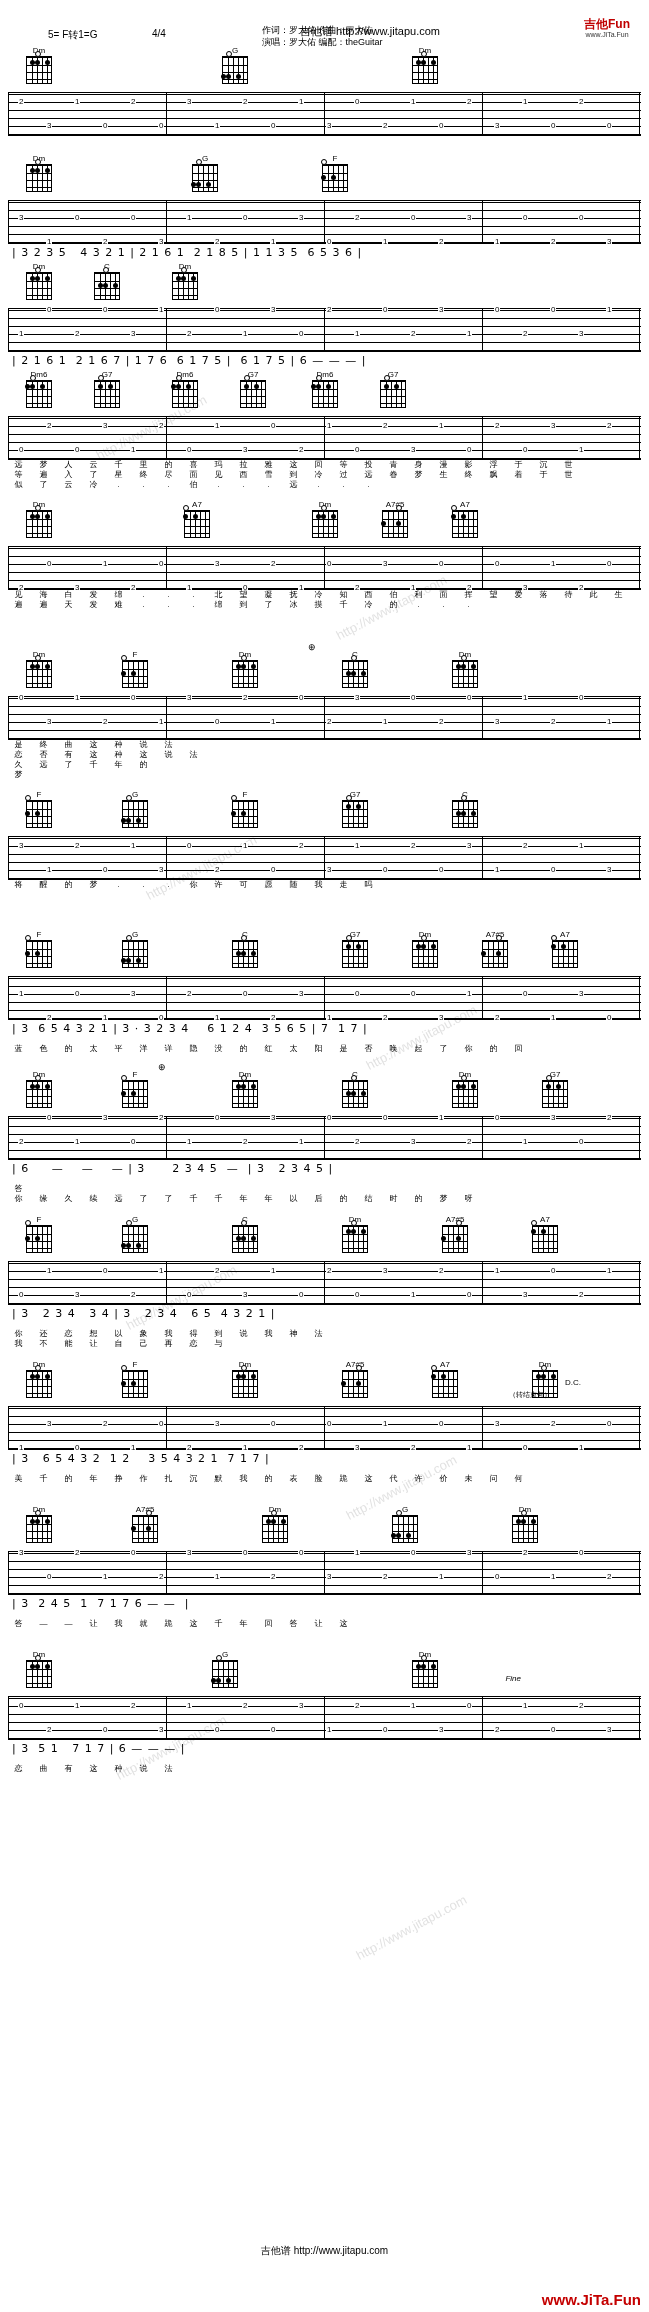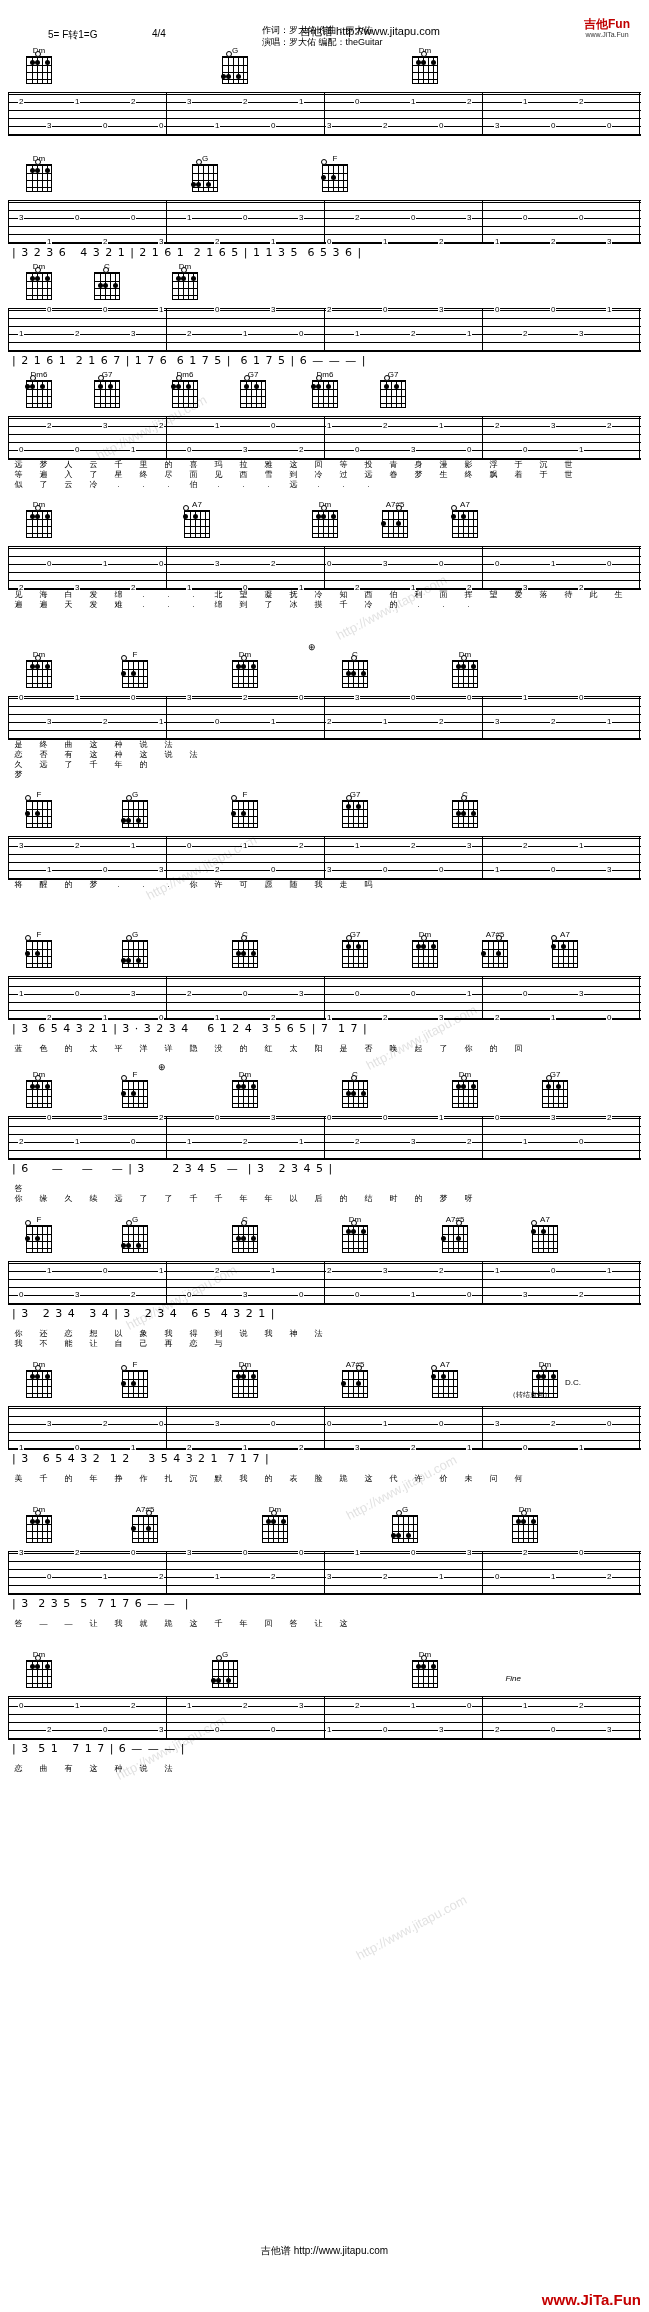--- a/index.html
+++ b/index.html
@@ -379,21 +379,21 @@
         <span class="num" style="left: 402px; top: 13px;">0</span>
         <span class="num" style="left: 430px; top: 37px;">2</span>
         <span class="num" style="left: 458px; top: 13px;">3</span>
         <span class="num" style="left: 486px; top: 37px;">1</span>
         <span class="num" style="left: 514px; top: 13px;">0</span>
         <span class="num" style="left: 542px; top: 37px;">2</span>
         <span class="num" style="left: 570px; top: 13px;">0</span>
         <span class="num" style="left: 598px; top: 37px;">3</span>
       </div>
     <div class="notation">
-      <span class="notline" style="left:4px;top:2px;">| 3 2 3 6   4 3 2 1 | 2 1 6 1  2 1 6 5 | 1 1 3 5  6 5 3 6 |</span>
+      <span class="notline" style="left:4px;top:2px;">| 3 2 3 5   4 3 2 1 | 2 1 6 1  2 1 8 5 | 1 1 3 5  6 5 3 6 |</span>
     </div>
   </div>
 
   <div class="system" id="sys3" style="top:262px;">
     <div class="chordrow" id="cr3">
         <div class="chorddia" style="left: 14px;">
           <div class="cname">Dm</div>
           <div class="grid">
             <i class="v" style="left: 5px;"></i>
             <i class="v" style="left: 10px;"></i>
@@ -1884,21 +1884,21 @@
         <span class="num" style="left: 402px; top: -3px;">0</span>
         <span class="num" style="left: 430px; top: 21px;">1</span>
         <span class="num" style="left: 458px; top: -3px;">3</span>
         <span class="num" style="left: 486px; top: 21px;">0</span>
         <span class="num" style="left: 514px; top: -3px;">2</span>
         <span class="num" style="left: 542px; top: 21px;">1</span>
         <span class="num" style="left: 570px; top: -3px;">0</span>
         <span class="num" style="left: 598px; top: 21px;">2</span>
       </div>
     <div class="notation">
-      <span class="notline" style="left:4px;top:2px;">| 3  2 3 5  5  7 1 7 6 — —  |</span>
+      <span class="notline" style="left:4px;top:2px;">| 3  2 4 5  1  7 1 7 6 — —  |</span>
     </div>
     <div class="lyric" id="ly9">
         <span style="left: 6px; top: 0px;">答</span>
         <span style="left: 31px; top: 0px;">—</span>
         <span style="left: 56px; top: 0px;">—</span>
         <span style="left: 81px; top: 0px;">让</span>
         <span style="left: 106px; top: 0px;">我</span>
         <span style="left: 131px; top: 0px;">就</span>
         <span style="left: 156px; top: 0px;">跪</span>
         <span style="left: 181px; top: 0px;">这</span>

